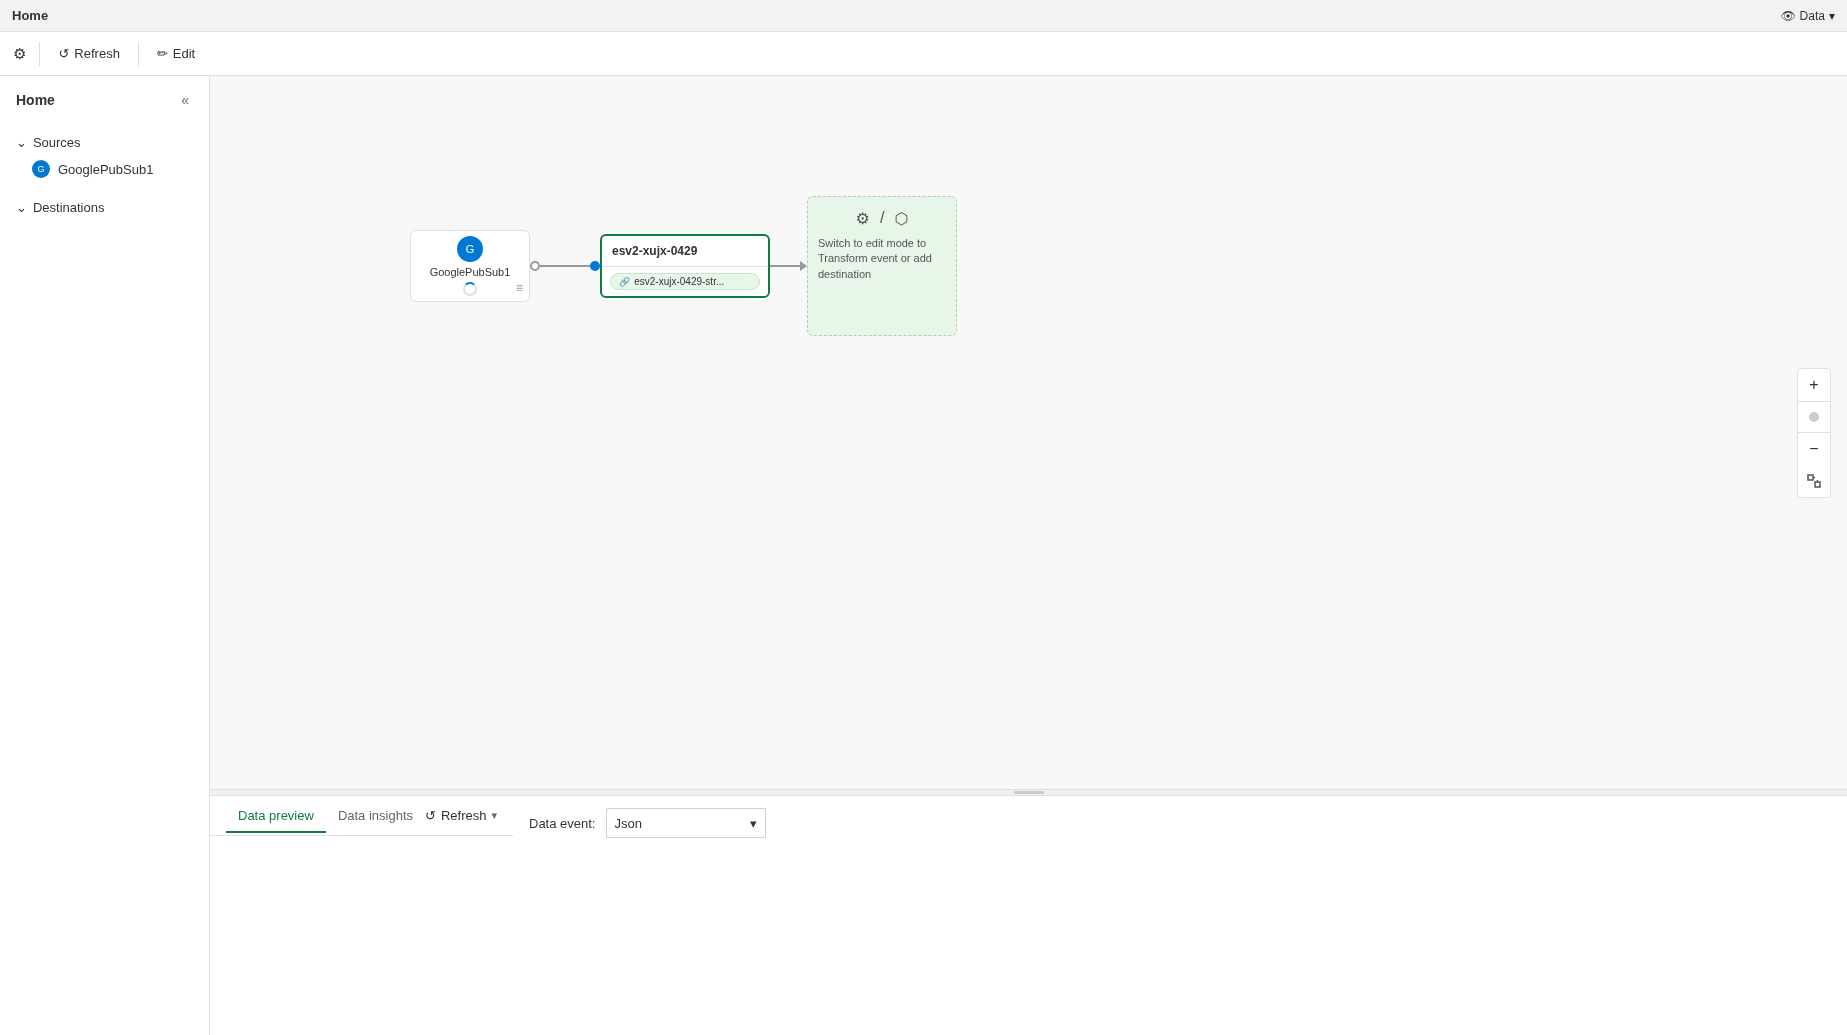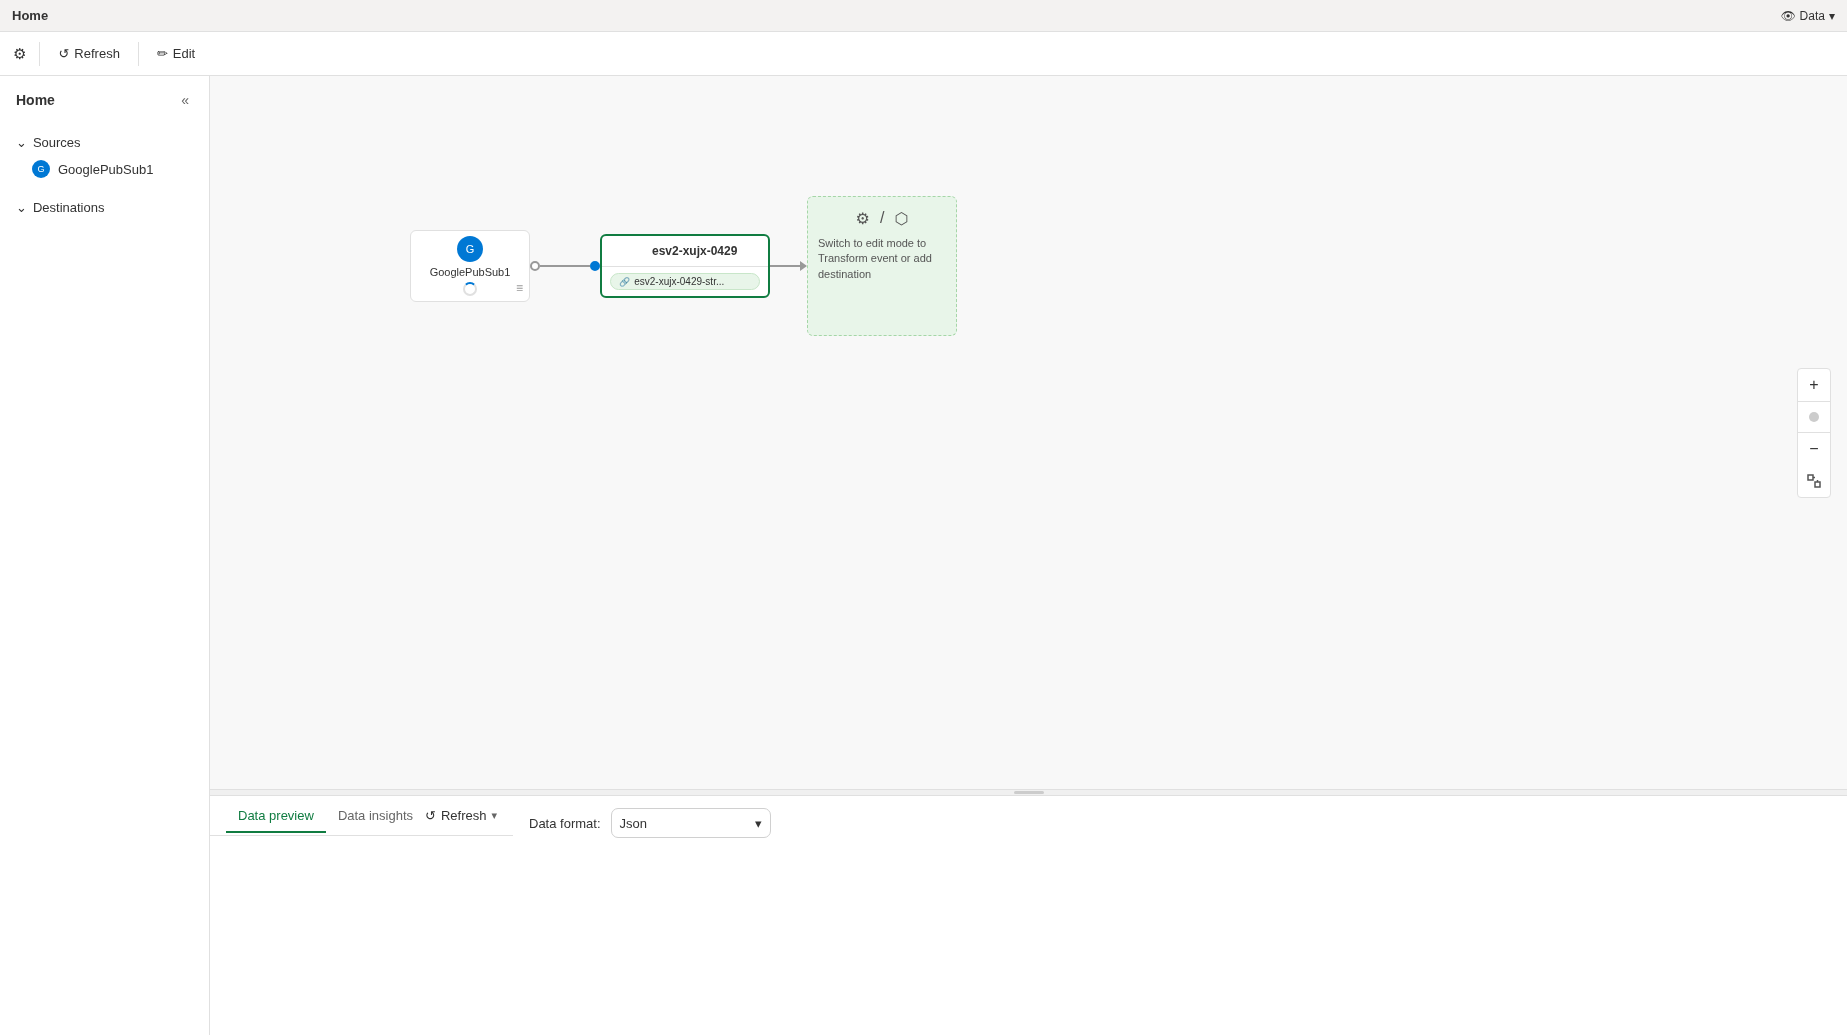--- a/index.html
+++ b/index.html
@@ -305,21 +305,20 @@
     .stream-node-header {
       padding: 8px 10px;
       display: flex;
       align-items: center;
       justify-content: space-between;
     }
     .stream-node-title {
       font-size: 12px;
       font-weight: 600;
       color: #333;
-      margin-left: 40px;
     }
     .stream-node-body {
       padding: 6px 8px;
       border-top: 1px solid #e0e0e0;
     }
     .stream-node-chip {
       background: #e8f5e9;
       border: 1px solid #c8e6c9;
       border-radius: 10px;
       padding: 2px 8px;
@@ -416,21 +415,21 @@
       margin-bottom: 12px;
     }
     .data-format-label {
       font-size: 13px;
       color: #333;
     }
     .data-format-select {
       width: 160px;
       height: 30px;
       border: 1px solid #d0d0d0;
-      border-radius: 7px;
+      border-radius: 1px;
       background: #fff;
       padding: 0 8px;
       font-size: 13px;
       color: #333;
       cursor: pointer;
       display: flex;
       align-items: center;
       justify-content: space-between;
     }
 
@@ -618,21 +617,21 @@
         </div>
         <div class="bottom-refresh">
           <span>↺</span>
           <span>Refresh</span>
           <span class="bottom-chevron">▾</span>
         </div>
       </div>
 
       <div class="bottom-panel-content">
         <div class="data-format-row">
-          <span class="data-format-label">Data format:</span>
+          <span class="data-format-label">Data event:</span>
           <div class="data-format-select">
             <span>Json</span>
             <span>▾</span>
           </div>
         </div>
 
       </div>
     </div>
 
   </div>

